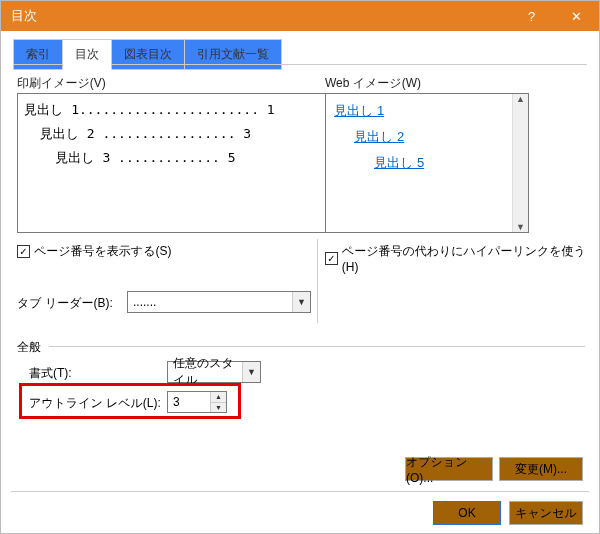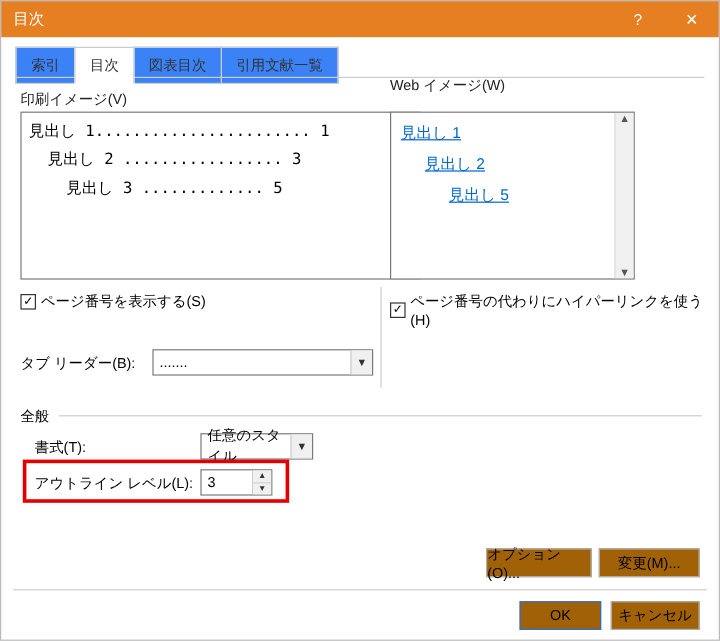--- a/index.html
+++ b/index.html
@@ -56,21 +56,21 @@
 
     <div class="tabs">
       <div class="tab">索引</div>
       <div class="tab active">目次</div>
       <div class="tab">図表目次</div>
       <div class="tab">引用文献一覧</div>
     </div>
     <div class="tabline"></div>
 
     <div class="grp-lbl" style="top:44px; left:16px;">印刷イメージ(V)</div>
-    <div class="grp-lbl" style="top:32px; left:324px;">Web イメージ(W)</div>
+    <div class="grp-lbl" style="top:44px; left:324px;">Web イメージ(W)</div>
 
     <div class="panel" style="top:62px; left:16px; width:334px; height:140px;">
       <div class="print-body">見出し 1....................... 1
   見出し 2 ................. 3
     見出し 3 ............. 5</div>
       <div class="sbar"></div>
     </div>
 
     <div class="panel" style="top:62px; left:324px; width:204px; height:140px;">
       <div class="web-body">

